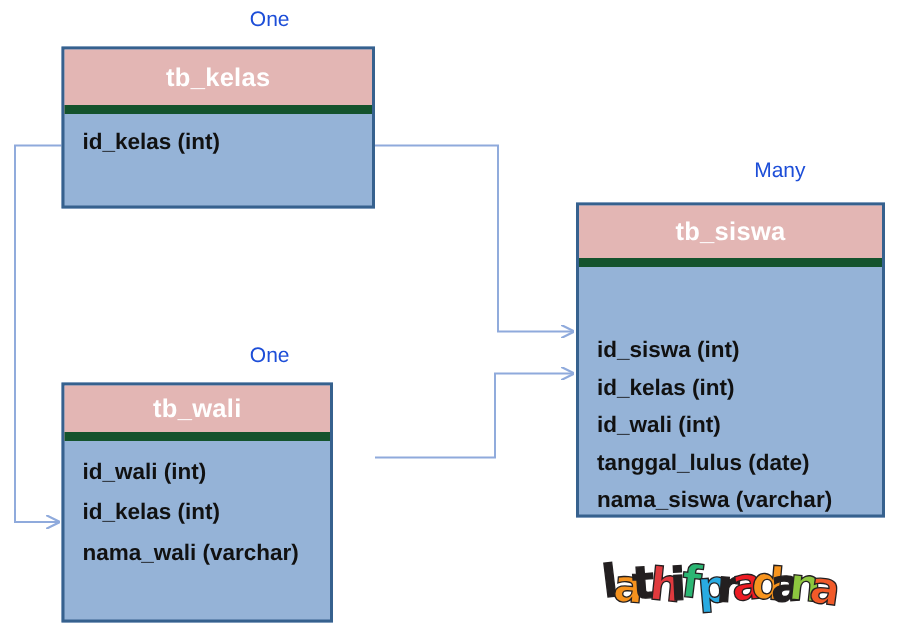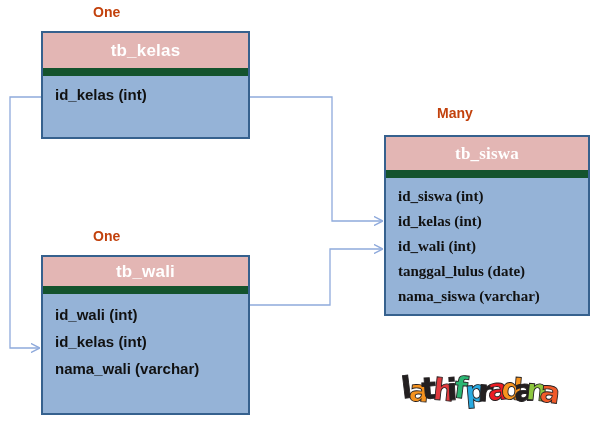--- a/index.html
+++ b/index.html
@@ -28,21 +28,21 @@
     pointer-events: none;
   }
   .entity {
     position: absolute;
     box-sizing: border-box;
     border: 2px solid #36618E;
     background: #95B3D7;
   }
   .entity-header {
     background: #E3B6B4;
-    border-bottom: 8px solid #14532d;
+    border-bottom: 6px solid #14532d;
     color: #ffffff;
     font-weight: bold;
     font-size: 17px;
     text-align: center;
     letter-spacing: 0.2px;
     display: flex;
     align-items: center;
     justify-content: center;
     box-sizing: border-box;
   }
@@ -52,43 +52,43 @@
   }
   .attr {
     color: #111111;
     font-weight: bold;
     font-size: 15px;
     line-height: 1.0;
     white-space: nowrap;
   }
   .cardinality {
     position: absolute;
-    color: #c2410c;
-    font-weight: bold;
+    color: #1d4ed8;
+    font-weight: normal;
     font-size: 14px;
-    text-align: left;
+    text-align: right;
     white-space: nowrap;
   }
 
   
   #tb-kelas { left: 41px; top: 31px; width: 209px; height: 108px; }
   #tb-kelas .entity-header { height: 43px; }
   #tb-kelas .entity-body { height: 61px; }
   #tb-kelas .attr { line-height: 28px; }
 
   
-  #tb-wali { left: 41px; top: 255px; width: 209px; height: 160px; }
+  #tb-wali { left: 41px; top: 255px; width: 181px; height: 160px; }
   #tb-wali .entity-header { height: 37px; }
   #tb-wali .entity-body { height: 119px; padding-top: 7px; }
   #tb-wali .attr { line-height: 27px; }
 
   
-  #tb-siswa { left: 384px; top: 135px; width: 206px; height: 181px; font-family: Liberation Serif, serif; }
+  #tb-siswa { left: 384px; top: 135px; width: 206px; height: 210px; }
   #tb-siswa .entity-header { height: 41px; }
-  #tb-siswa .entity-body { height: 136px; padding-top: 6px; }
+  #tb-siswa .entity-body { height: 136px; padding-top: 6px; margin-top: 37px; }
   #tb-siswa .attr { line-height: 25px; }
 
   
   #card-one-kelas { left: 93px; top: 4px; width: 100px; }
   #card-one-wali  { left: 93px; top: 228px; width: 100px; }
   #card-many-siswa{ left: 437px; top: 105px; width: 100px; }
 
   
   #watermark {
     position: absolute;

